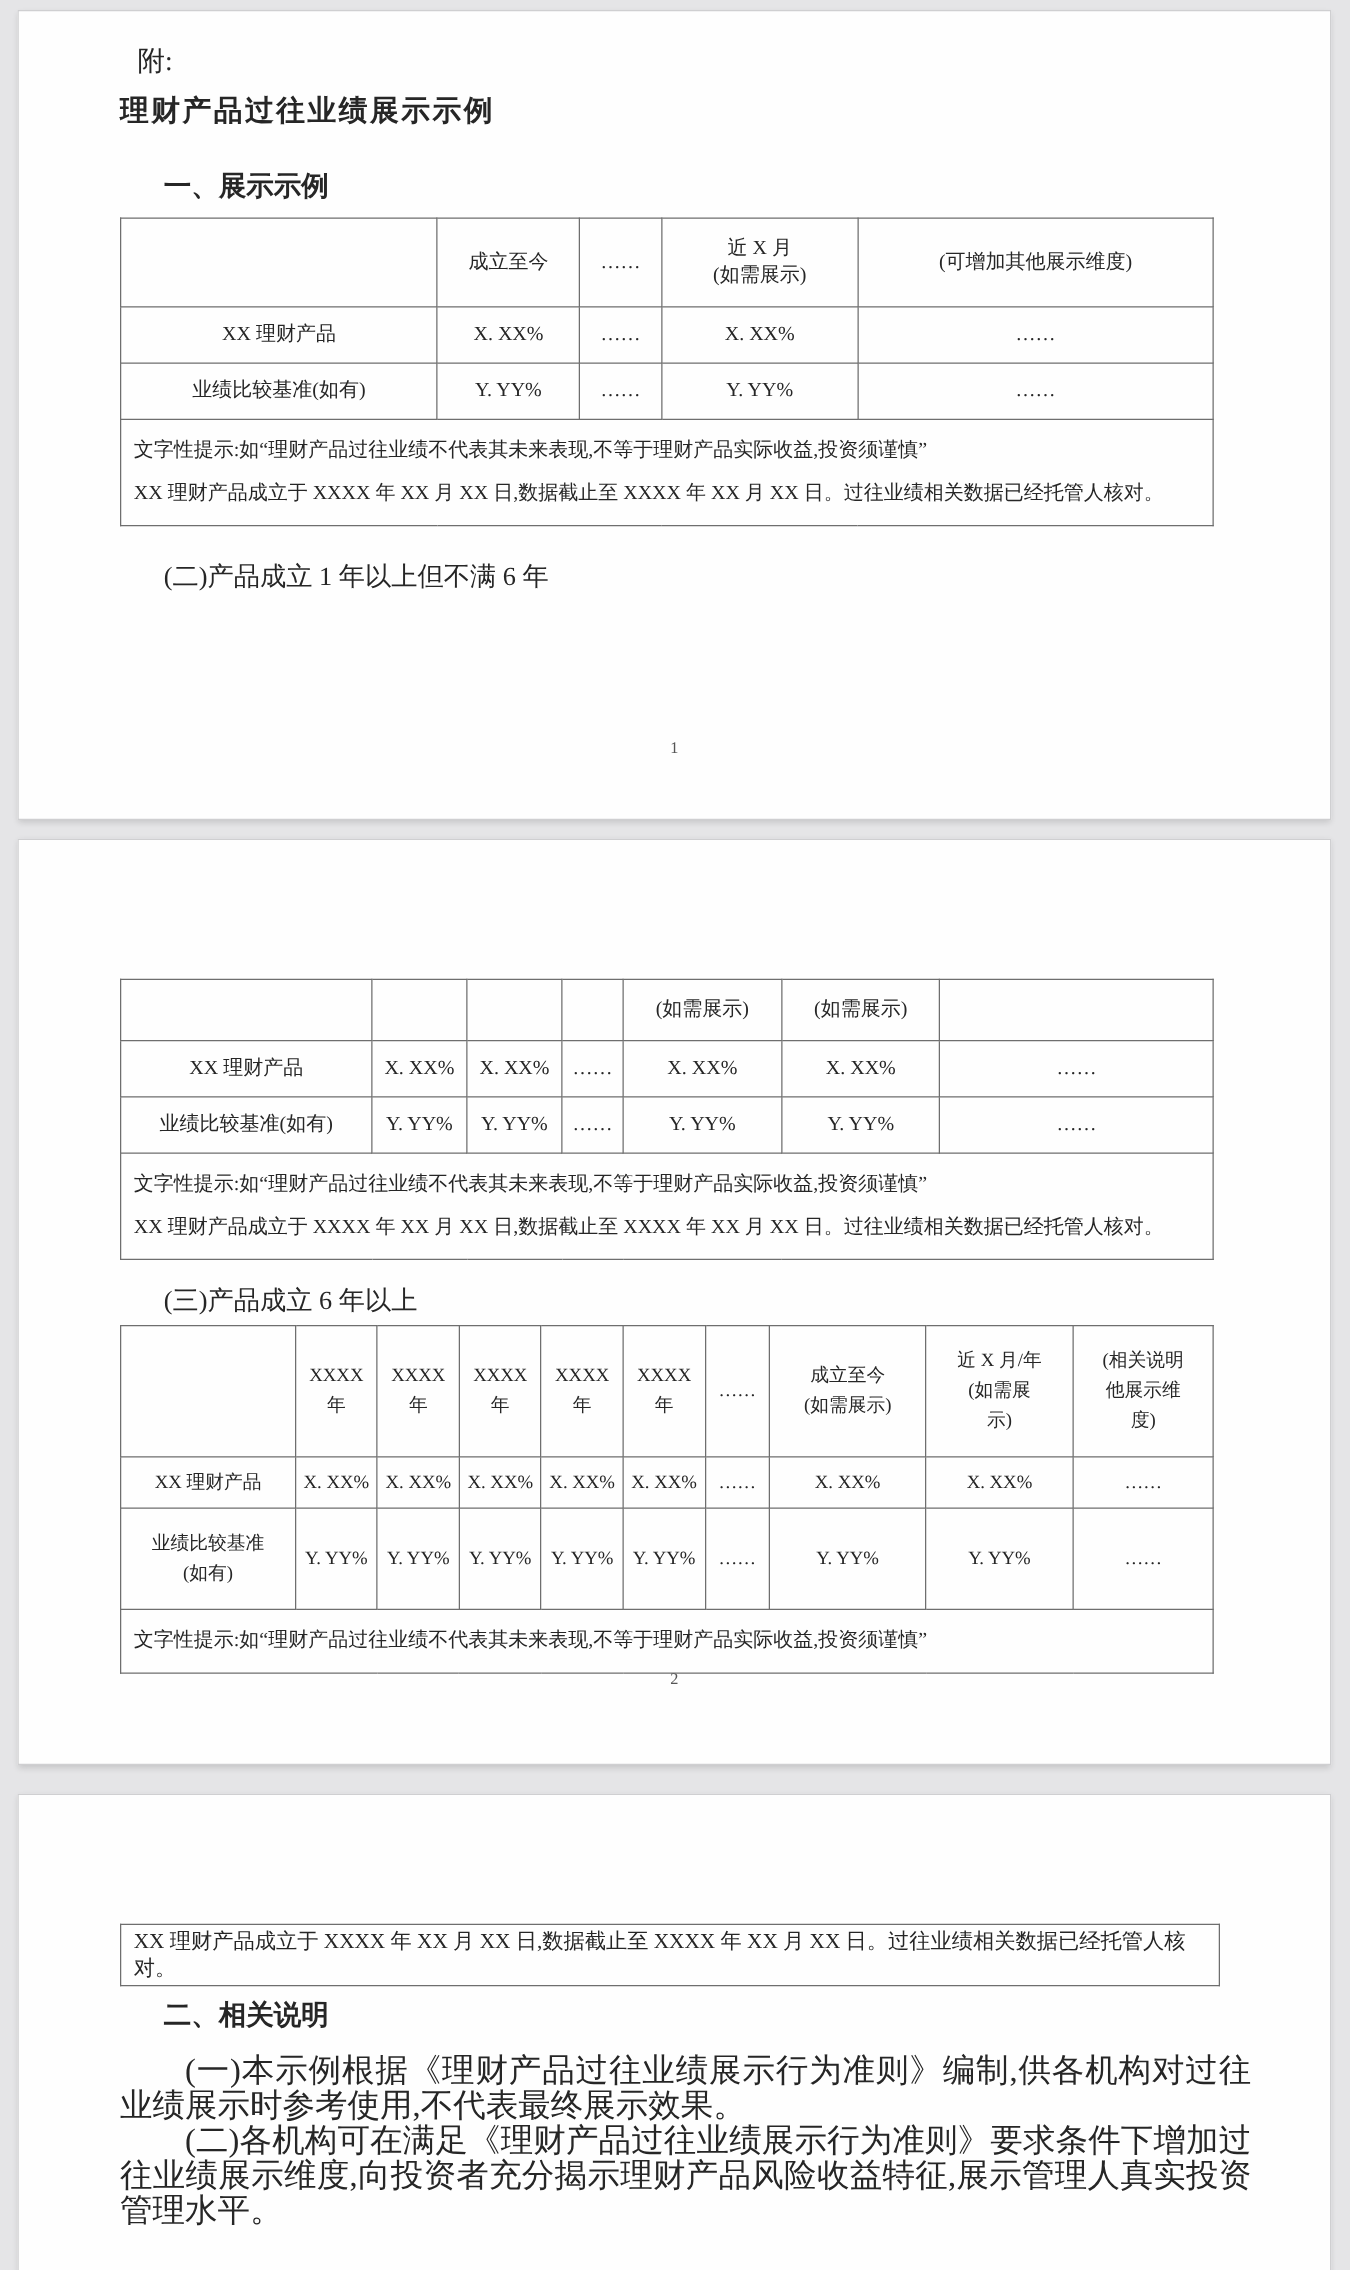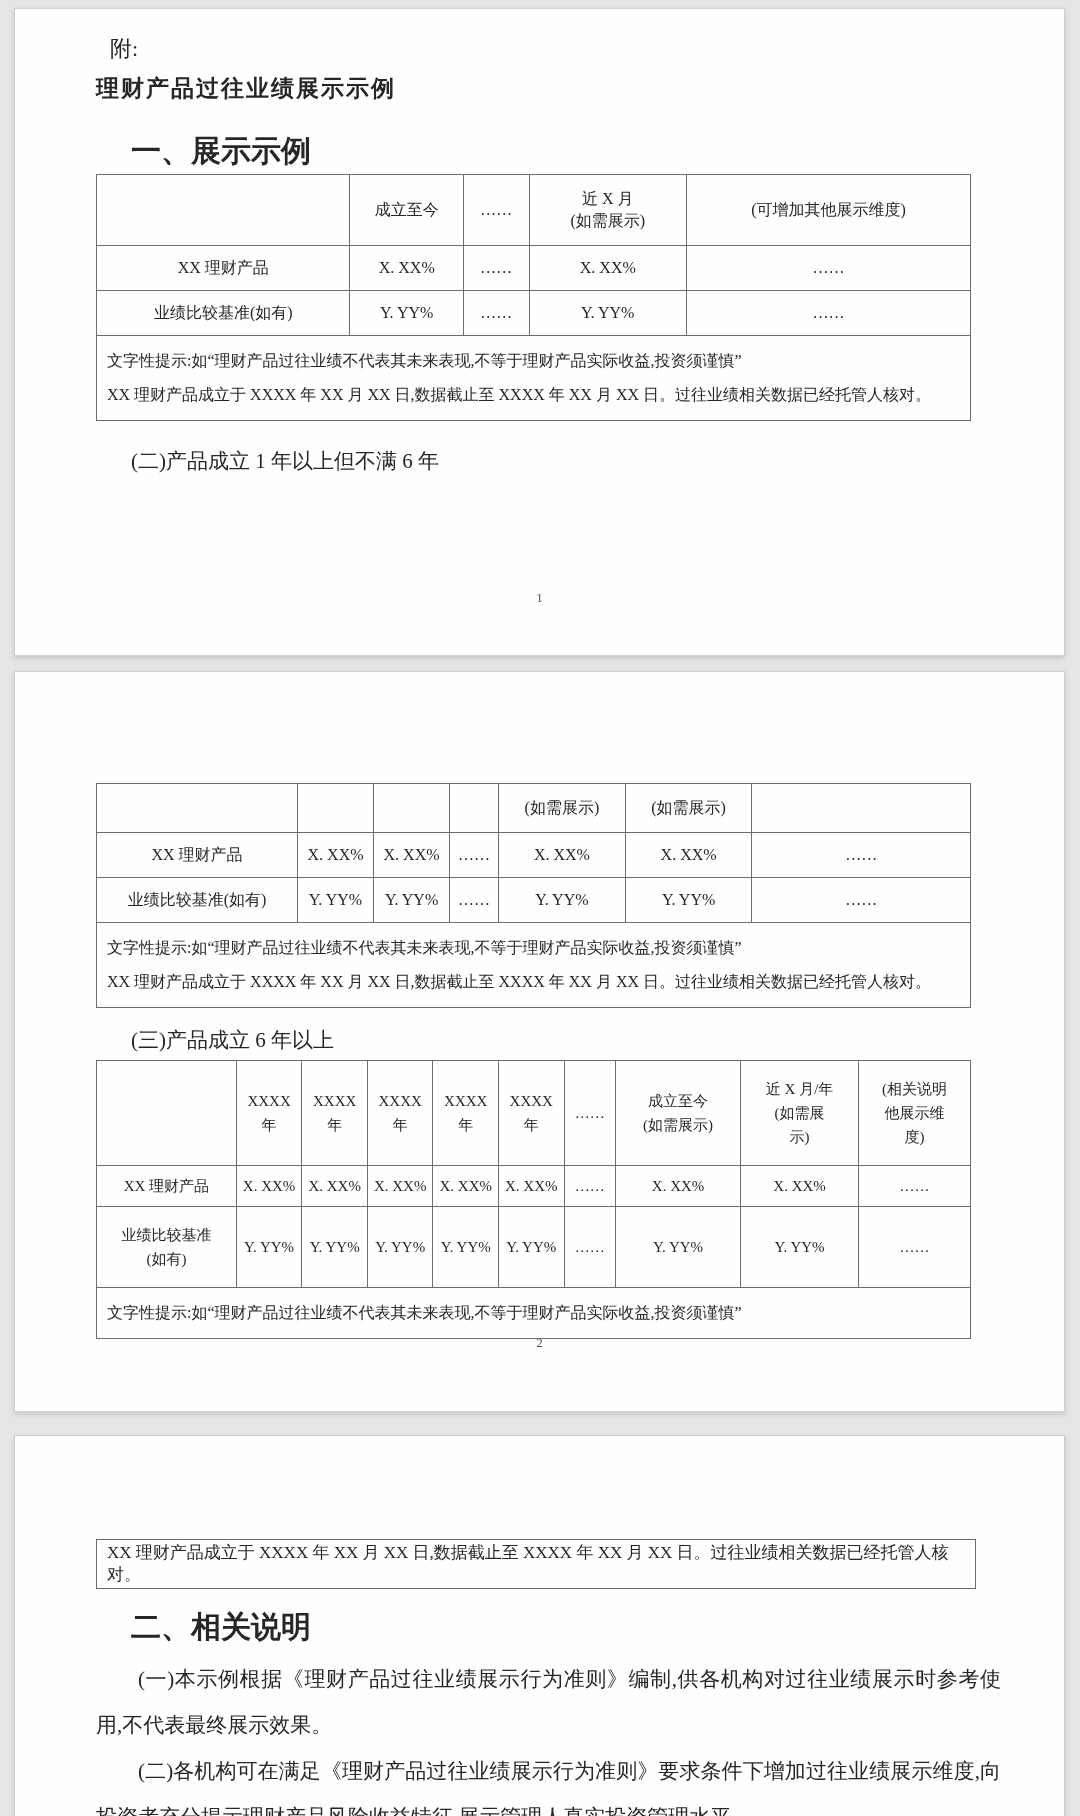--- a/index.html
+++ b/index.html
@@ -22,22 +22,22 @@
   .page1{height:648px;margin-bottom:15px;}
   .page2{height:741px;margin-bottom:23px;}
   .page3{height:520px;}
   .attach{margin:25px 0 0 14px;font-size:22px;line-height:30px;}
   .doc-title{
     margin:8px 0 0 0;font-size:23px;line-height:36px;font-weight:bold;
     text-align:left;letter-spacing:2px;
     font-family:Liberation Mono, monospace;
   }
   .h-bold{
-    margin:28px 0 0 35px;font-size:30px;line-height:30px;font-weight:bold;
-    font-family:Liberation Serif, serif;
+    margin:28px 0 0 35px;font-size:22px;line-height:30px;font-weight:bold;
+    font-family:Liberation Mono, monospace;
   }
   .h-sub{margin:12px 0 0 35px;font-size:21px;line-height:28px;}
   table{border-collapse:collapse;table-layout:fixed;width:875px;margin-top:8px;}
   td{
     border:1px solid #6e6e6e;
     text-align:center;vertical-align:middle;
     font-size:16px;line-height:22px;
     padding:2px 4px;overflow:hidden;
   }
   .t1 td{height:40px;}
@@ -55,24 +55,24 @@
   td.note-cell div{font-size:16px;line-height:34px;}
   .t3 td.note-cell{padding:4px 10px;}
   .t3 td.note-cell div{line-height:32px;}
   .pagenum{position:absolute;left:0;right:0;text-align:center;font-size:13px;color:#555;}
   .pn1{top:581px;}
   .pn2{top:1337px;top:calc(100% - 76px);}
   .note-table{width:880px;margin-top:103px;}
   .note-table td{height:44px;text-align:left;padding:2px 10px;font-size:17px;}
   .para{
     margin:14px 0 0 0;width:905px;
-    font-size:21px;line-height:46px;
+    font-size:26px;line-height:28px;
     text-indent:2em;text-align:justify;
   }
-  .p3h{margin-top:23px;}
+  .p3h{margin-top:10px;}
 </style>
 </head>
 <body>
 
 <div class="pages">
 
   <div class="page page1">
     <div class="attach">附:</div>
     <div class="doc-title">理财产品过往业绩展示示例</div>
     <div class="h-bold">一、展示示例</div>

